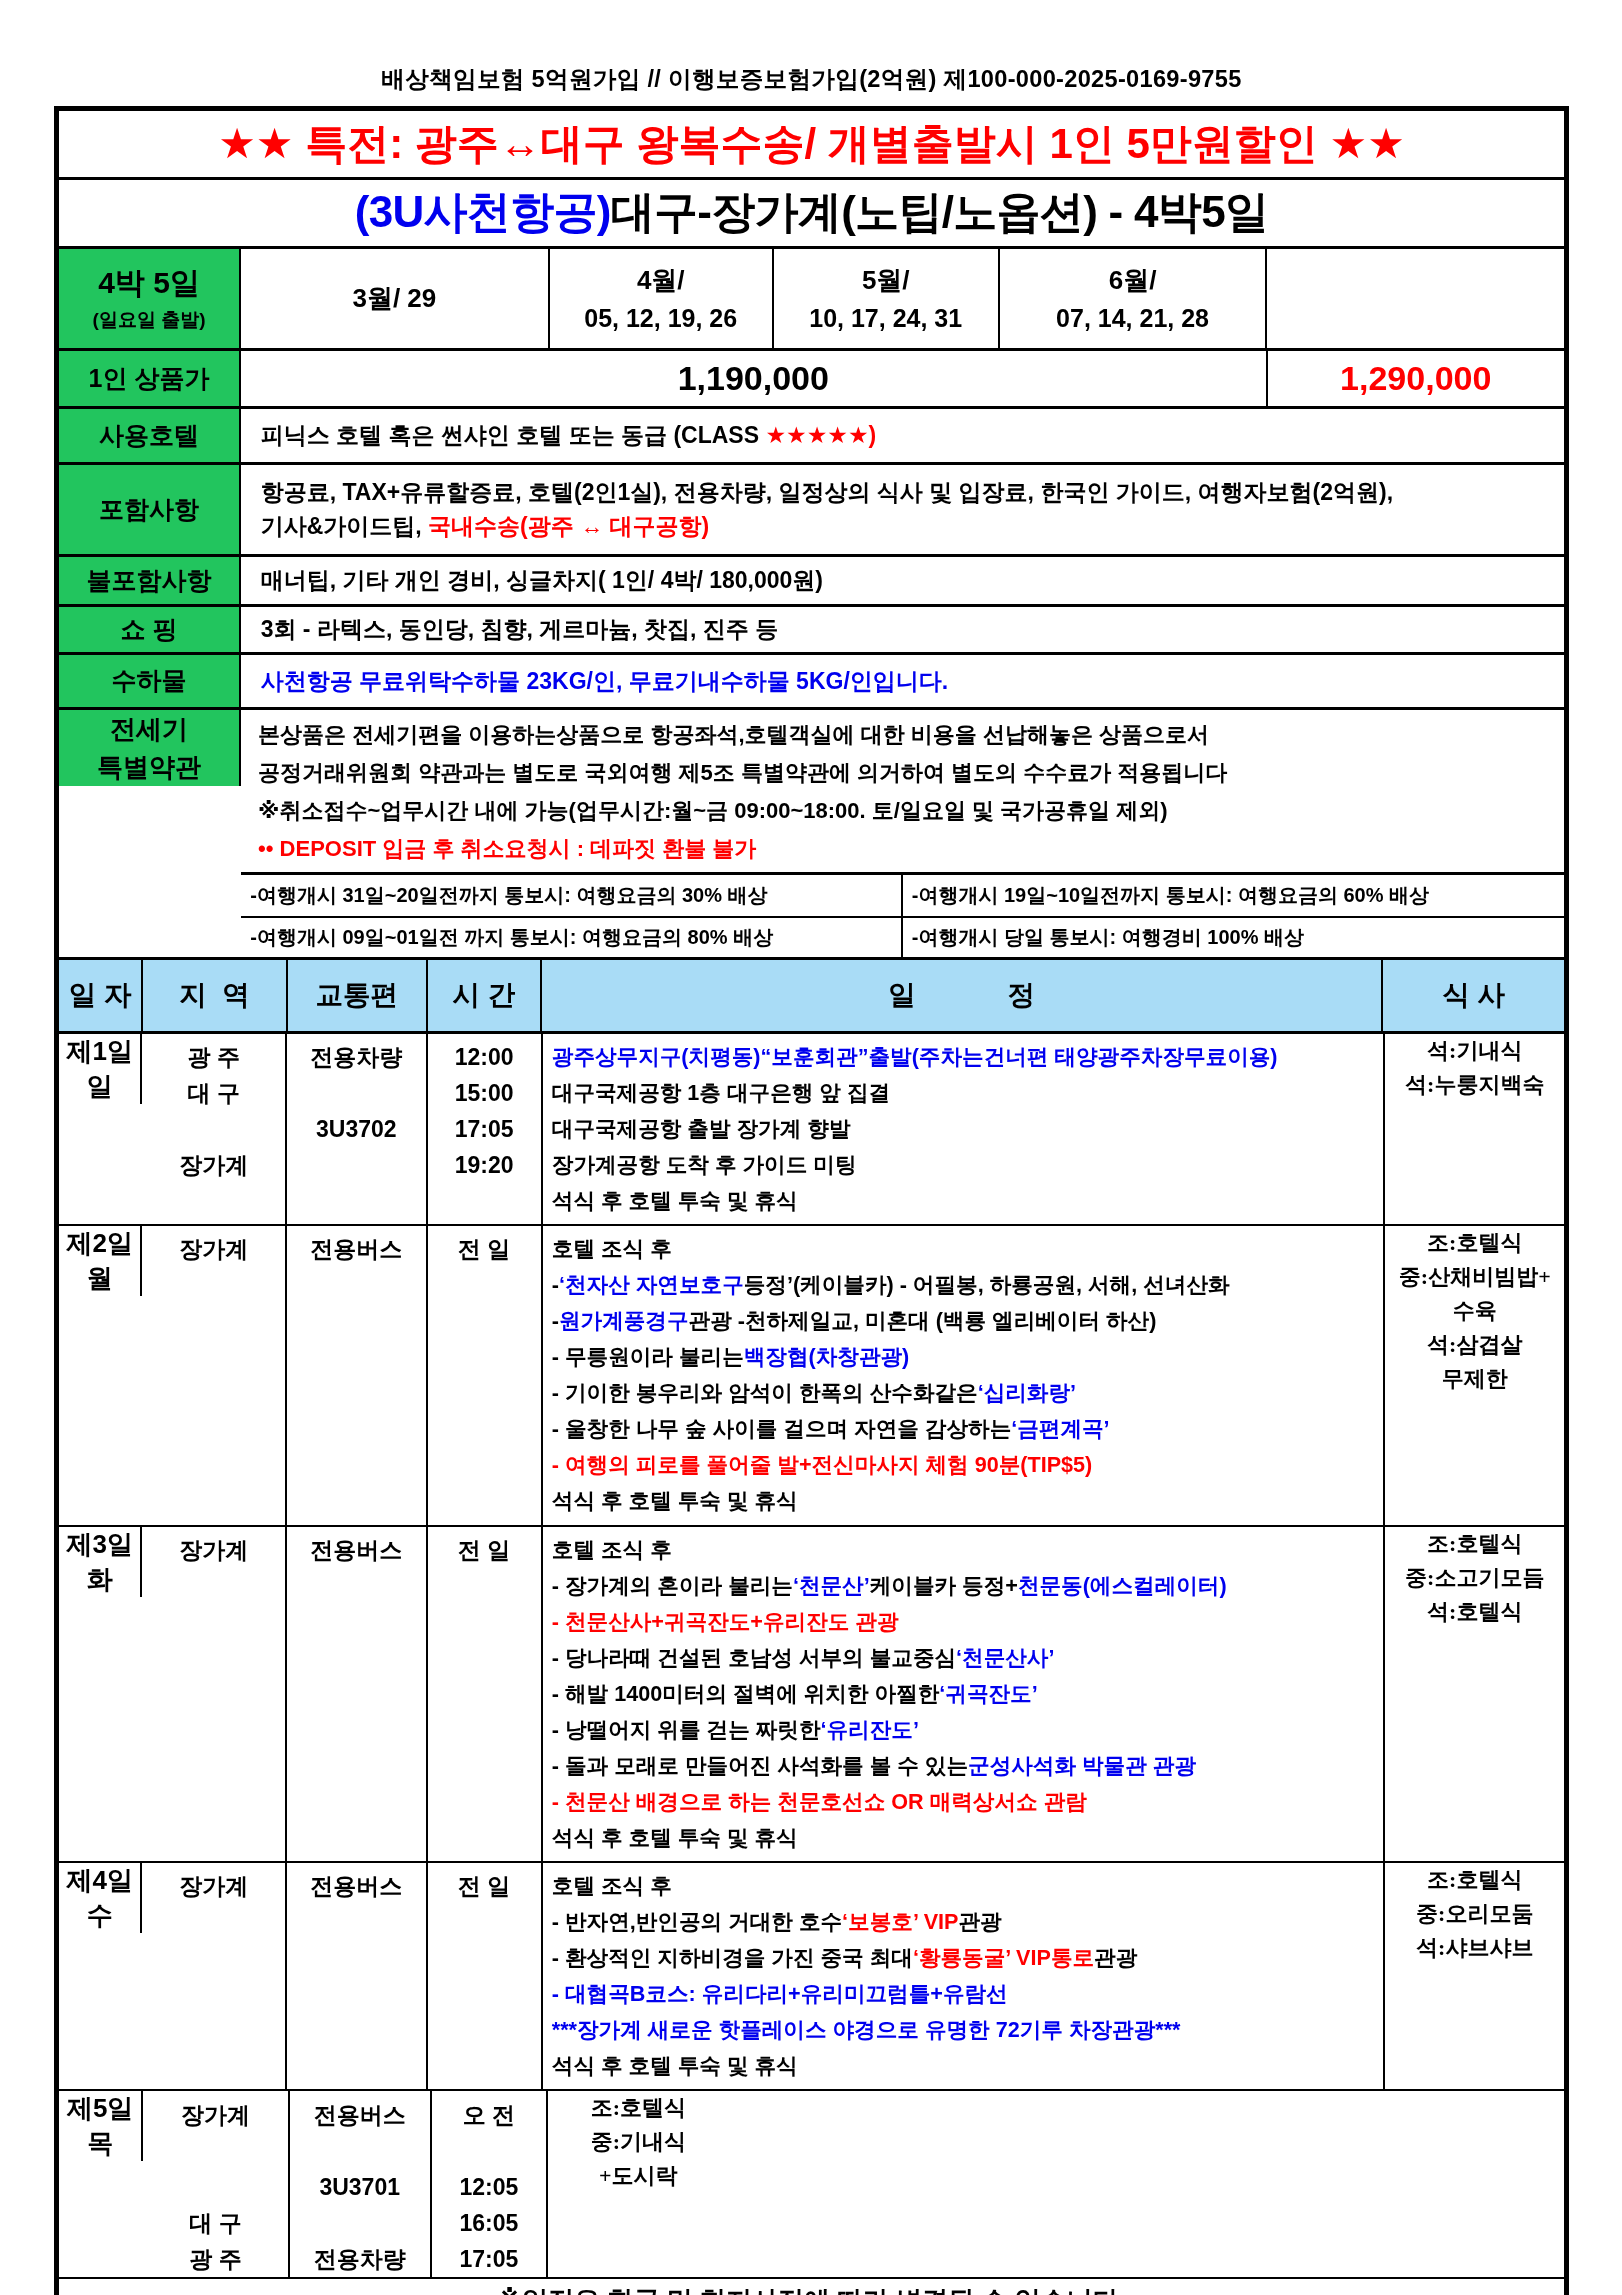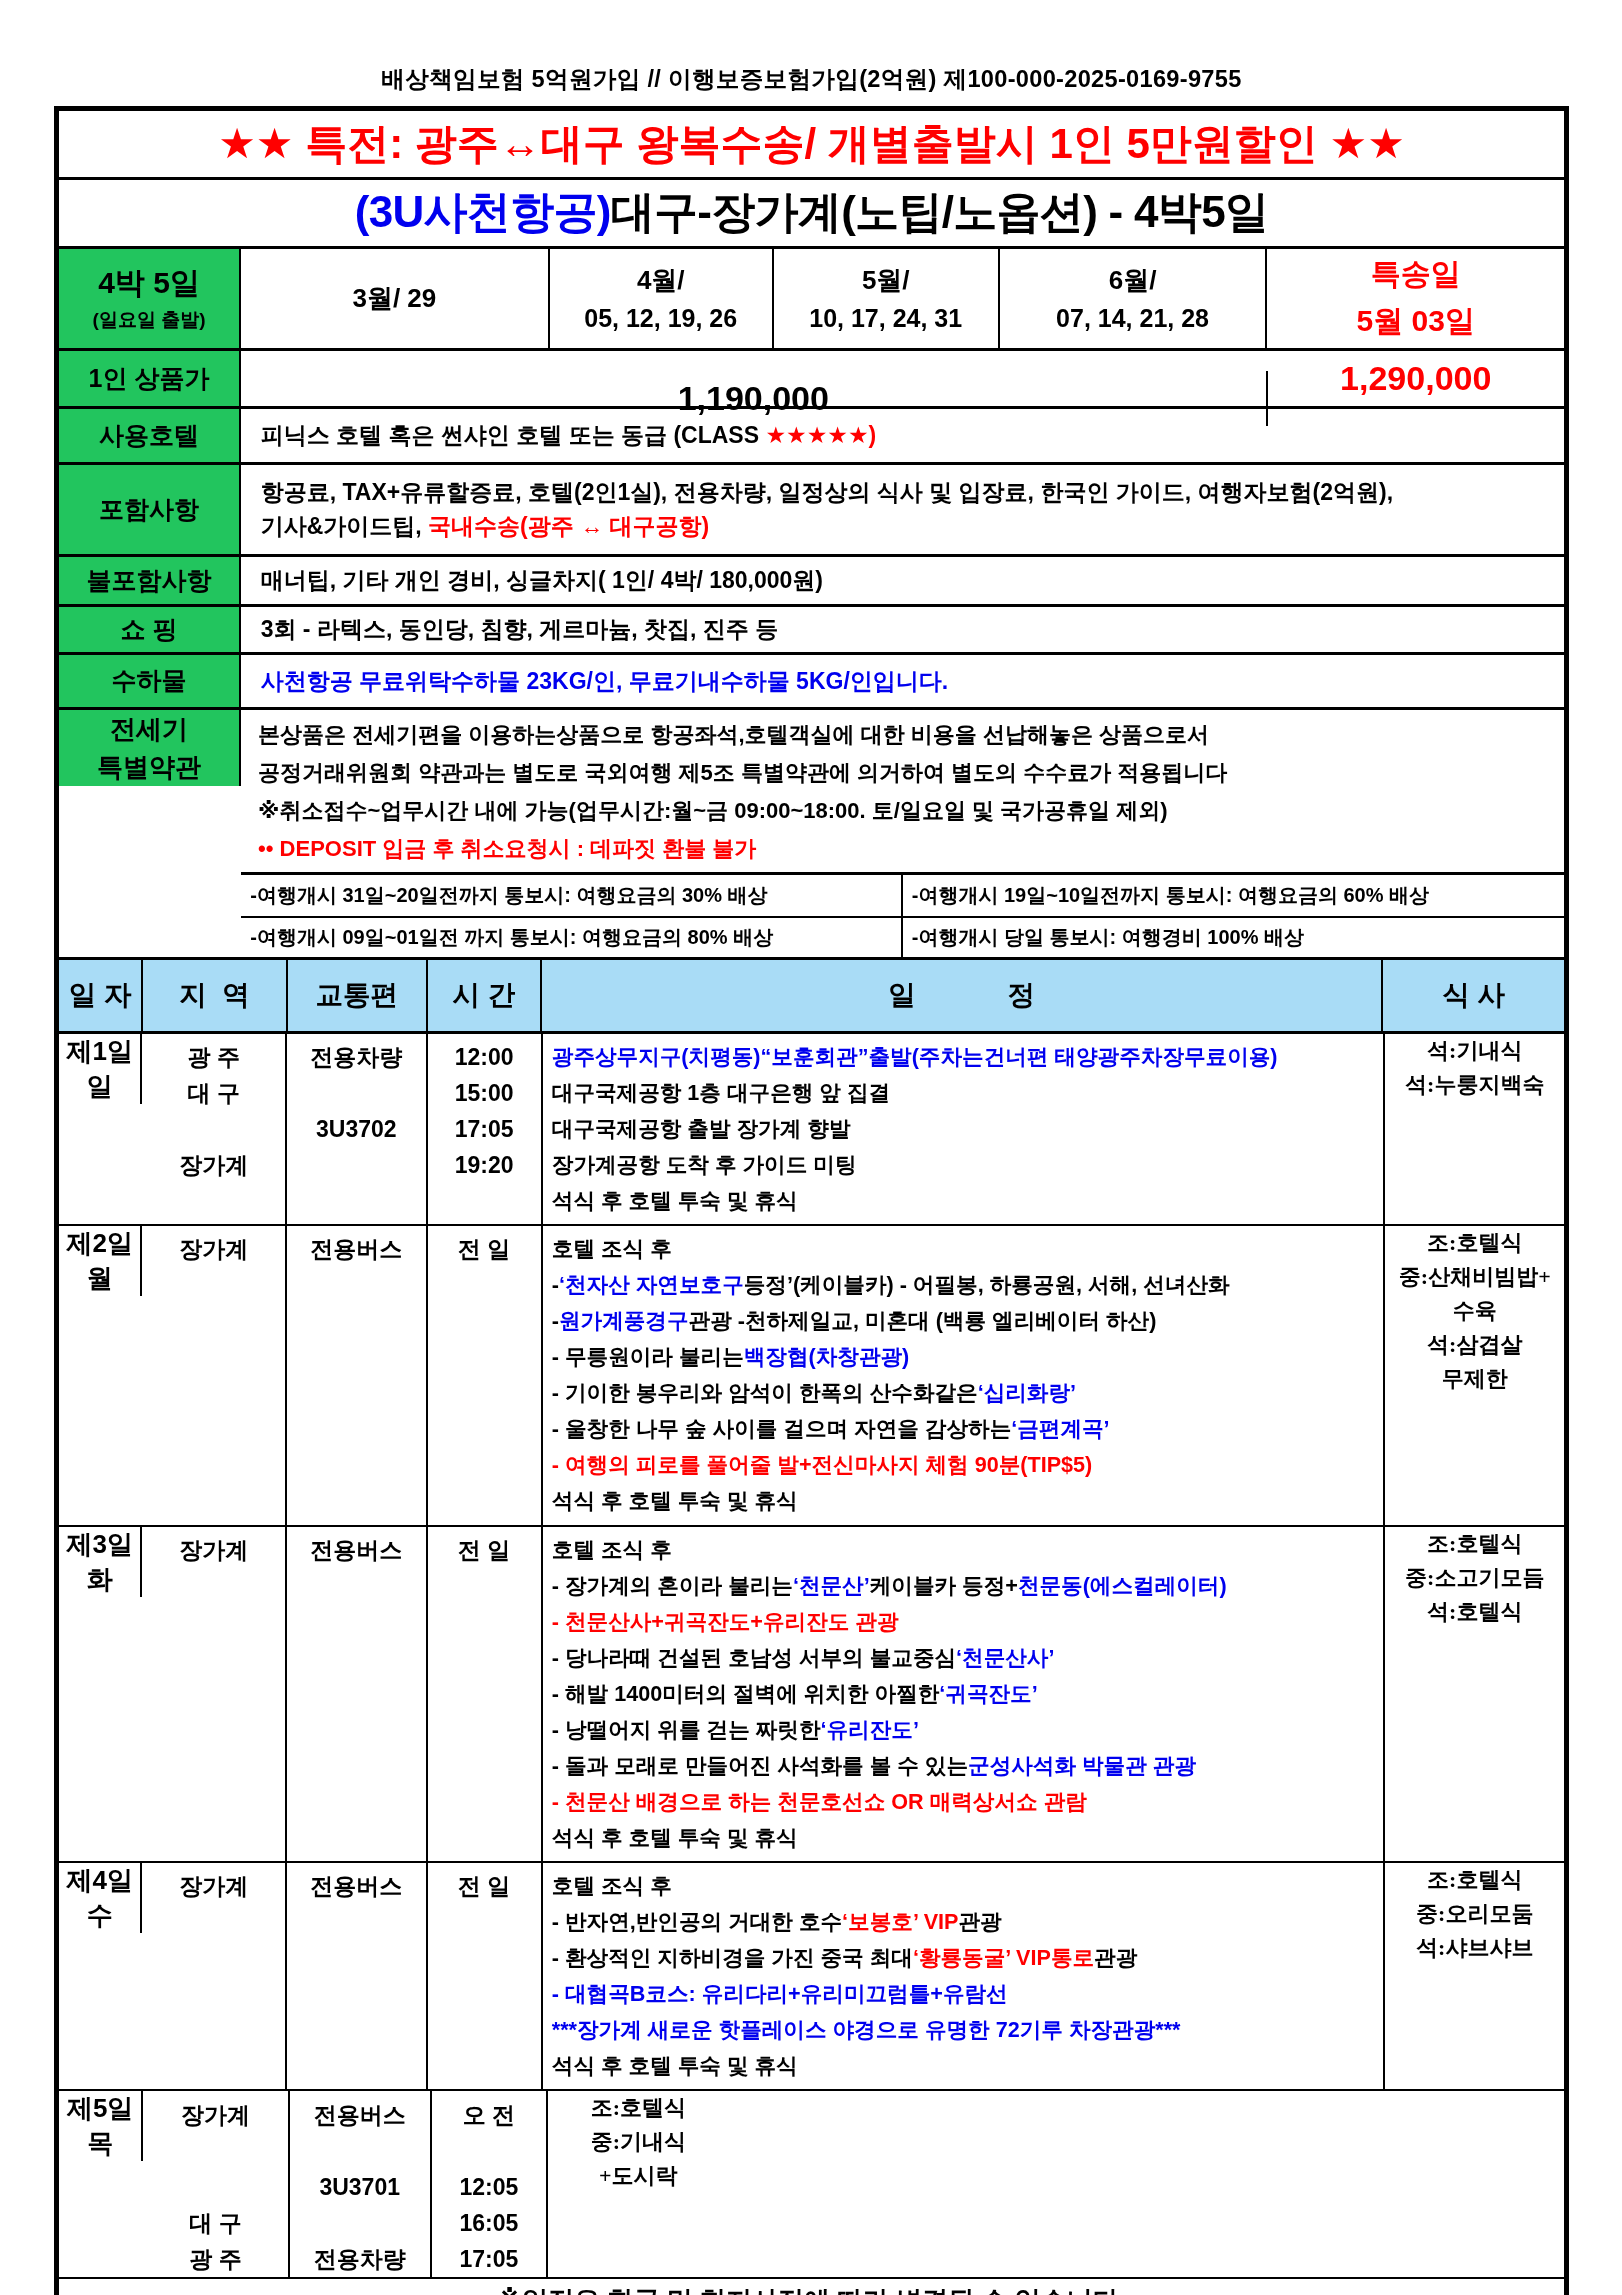--- a/index.html
+++ b/index.html
@@ -18,21 +18,21 @@
   .label-cell{width:12.1%;background:#22c55e;border-right:2.6px solid #000;font-size:25px;text-align:center;}
   .dur-main{font-size:30px;}
   .dur-sub{font-size:19px;margin-top:3.9px;}
   .m{border-right:2px solid #000;font-size:26px;}
   .m .l2{font-size:25px;margin-top:5.2px;}
   .w-m1{width:20.5%;} .w-m2{width:14.9%;} .w-m3{width:15.0%;} .w-m4{width:17.8%;}
   .special{width:19.7%;color:#ff0000;font-size:30px;}
   .special div{margin:2.6px 0;}
   
   .price-row{height:58px;align-items:stretch;}
-  .price-reg{width:68.2%;border-right:2px solid #000;font-size:34px;margin-top:20px;}
+  .price-reg{width:68.2%;border-right:2px solid #000;font-size:34px;}
   .price-sp{width:19.7%;color:#ff0000;font-size:34px;}
   
   .srow{display:flex;border-bottom:3.9px solid #000;box-sizing:border-box;align-items:stretch;}
   .srow-label{justify-content:center;}
   .srow-content{flex:1;display:flex;flex-direction:column;justify-content:center;padding-left:19.6px;font-size:23px;}
   .srow-line{white-space:nowrap;line-height:34px;}
   .srow-hotel{height:56px;} .srow-include{height:92px;} .srow-exclude{height:50px;}
   .srow-shopping{height:48px;} .srow-baggage{height:55px;}
   
   .charter{display:flex;border-bottom:3.9px solid #000;align-items:stretch;}
@@ -95,24 +95,20 @@
         <div class="l2">05, 12, 19, 26</div>
       </div>
       <div class="cell m w-m3">
         <div class="l1">5월/</div>
         <div class="l2">10, 17, 24, 31</div>
       </div>
       <div class="cell m w-m4">
         <div class="l1">6월/</div>
         <div class="l2">07, 14, 21, 28</div>
       </div>
-      <div class="cell special">
-        <div>특송일</div>
-        <div>5월 03일</div>
-      </div>
     </div>
 
     <div class="row price-row">
       <div class="cell label-cell" style="justify-content:center;">1인 상품가</div>
       <div class="cell price-reg">1,190,000</div>
       <div class="cell price-sp">1,290,000</div>
     </div>
 
     <div id="summary-rows">
         <div class="srow srow-hotel">

